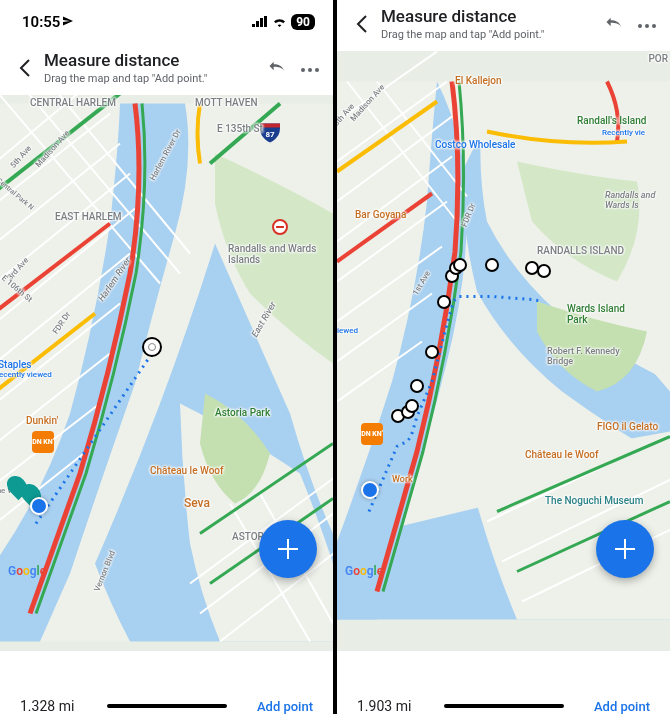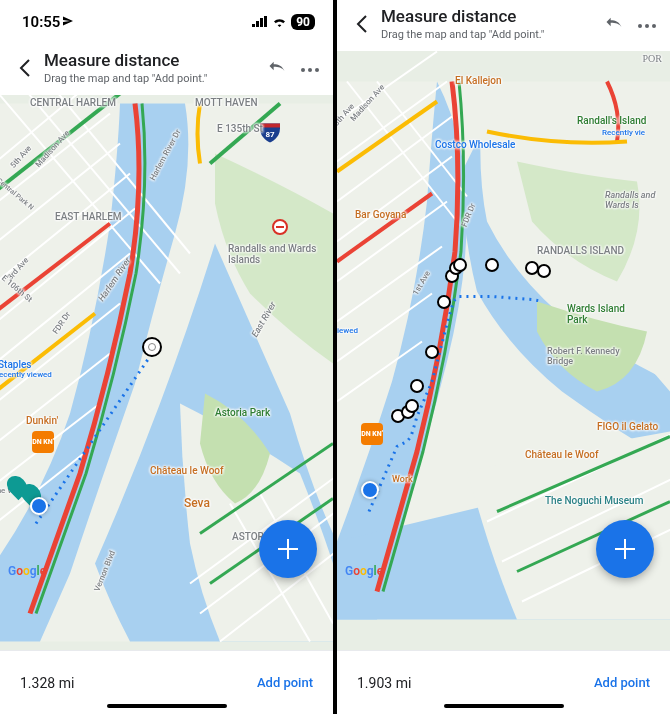--- a/index.html
+++ b/index.html
@@ -153,21 +153,21 @@
       position: absolute;
       background: #fff;
     }
     .fab::before { width: 20px; height: 2px; }
     .fab::after { width: 2px; height: 20px; }
     .footer {
       height: 64px;
       background: #fff;
       display: flex;
       justify-content: space-between;
-      align-items: center;
+      align-items: flex-end;
       padding: 0 20px;
       border-top: 1px solid #e8eaed;
     }
     .distance { font-size: 14px; color: #202124; }
     .add-point { font-size: 13px; color: #1a73e8; font-weight: 500; }
     .home-indicator {
       position: absolute;
       bottom: 6px;
       left: 50%;
       transform: translateX(-50%);
@@ -413,21 +413,21 @@
       </g>
       <g stroke="#34a853" stroke-width="3" fill="none">
         <path d="M160 430 L333 355"></path>
           <path d="M180 490 L333 420"></path>
       </g>
 
       <path d="M32 430 L60 365 L70 360 L74 355 L80 335 L95 300 L108 250 L115 225 L118 218 L122 215 L155 215 L195 218 L206 220" stroke="#1a73e8" stroke-width="3" stroke-dasharray="2 5" fill="none"></path>
     </svg>
 
     
-    <div class="poi-label poi-gray" style="top:2px;right:8px;font-family:Liberation Serif, serif;">POR</div>
+    <div class="poi-label poi-gray" style="top:2px;right:2px;">POR</div>
     <div class="poi-label poi-orange" style="top:24px;left:118px;">El Kallejon</div>
     <div class="poi-label poi-blue" style="top:88px;left:98px;">Costco Wholesale</div>
     <div class="poi-label poi-green" style="top:64px;left:240px;">Randall's Island</div>
     <div class="poi-label poi-blue" style="top:78px;left:265px;font-size:8px;">Recently vie</div>
     <div class="poi-label poi-gray" style="top:140px;left:268px;font-size:9px;font-style:italic;width:70px;">Randalls and Wards Is</div>
     <div class="poi-label poi-orange" style="top:158px;left:18px;">Bar Goyana</div>
     <div class="poi-label poi-gray" style="top:194px;left:200px;">RANDALLS ISLAND</div>
     <div class="poi-label poi-green" style="top:252px;left:230px;width:60px;">Wards Island Park</div>
     <div class="poi-label poi-gray" style="top:296px;left:210px;width:80px;font-size:9px;">Robert F. Kennedy Bridge</div>
     <div class="poi-label poi-orange" style="top:370px;left:260px;">FIGO il Gelato</div>

